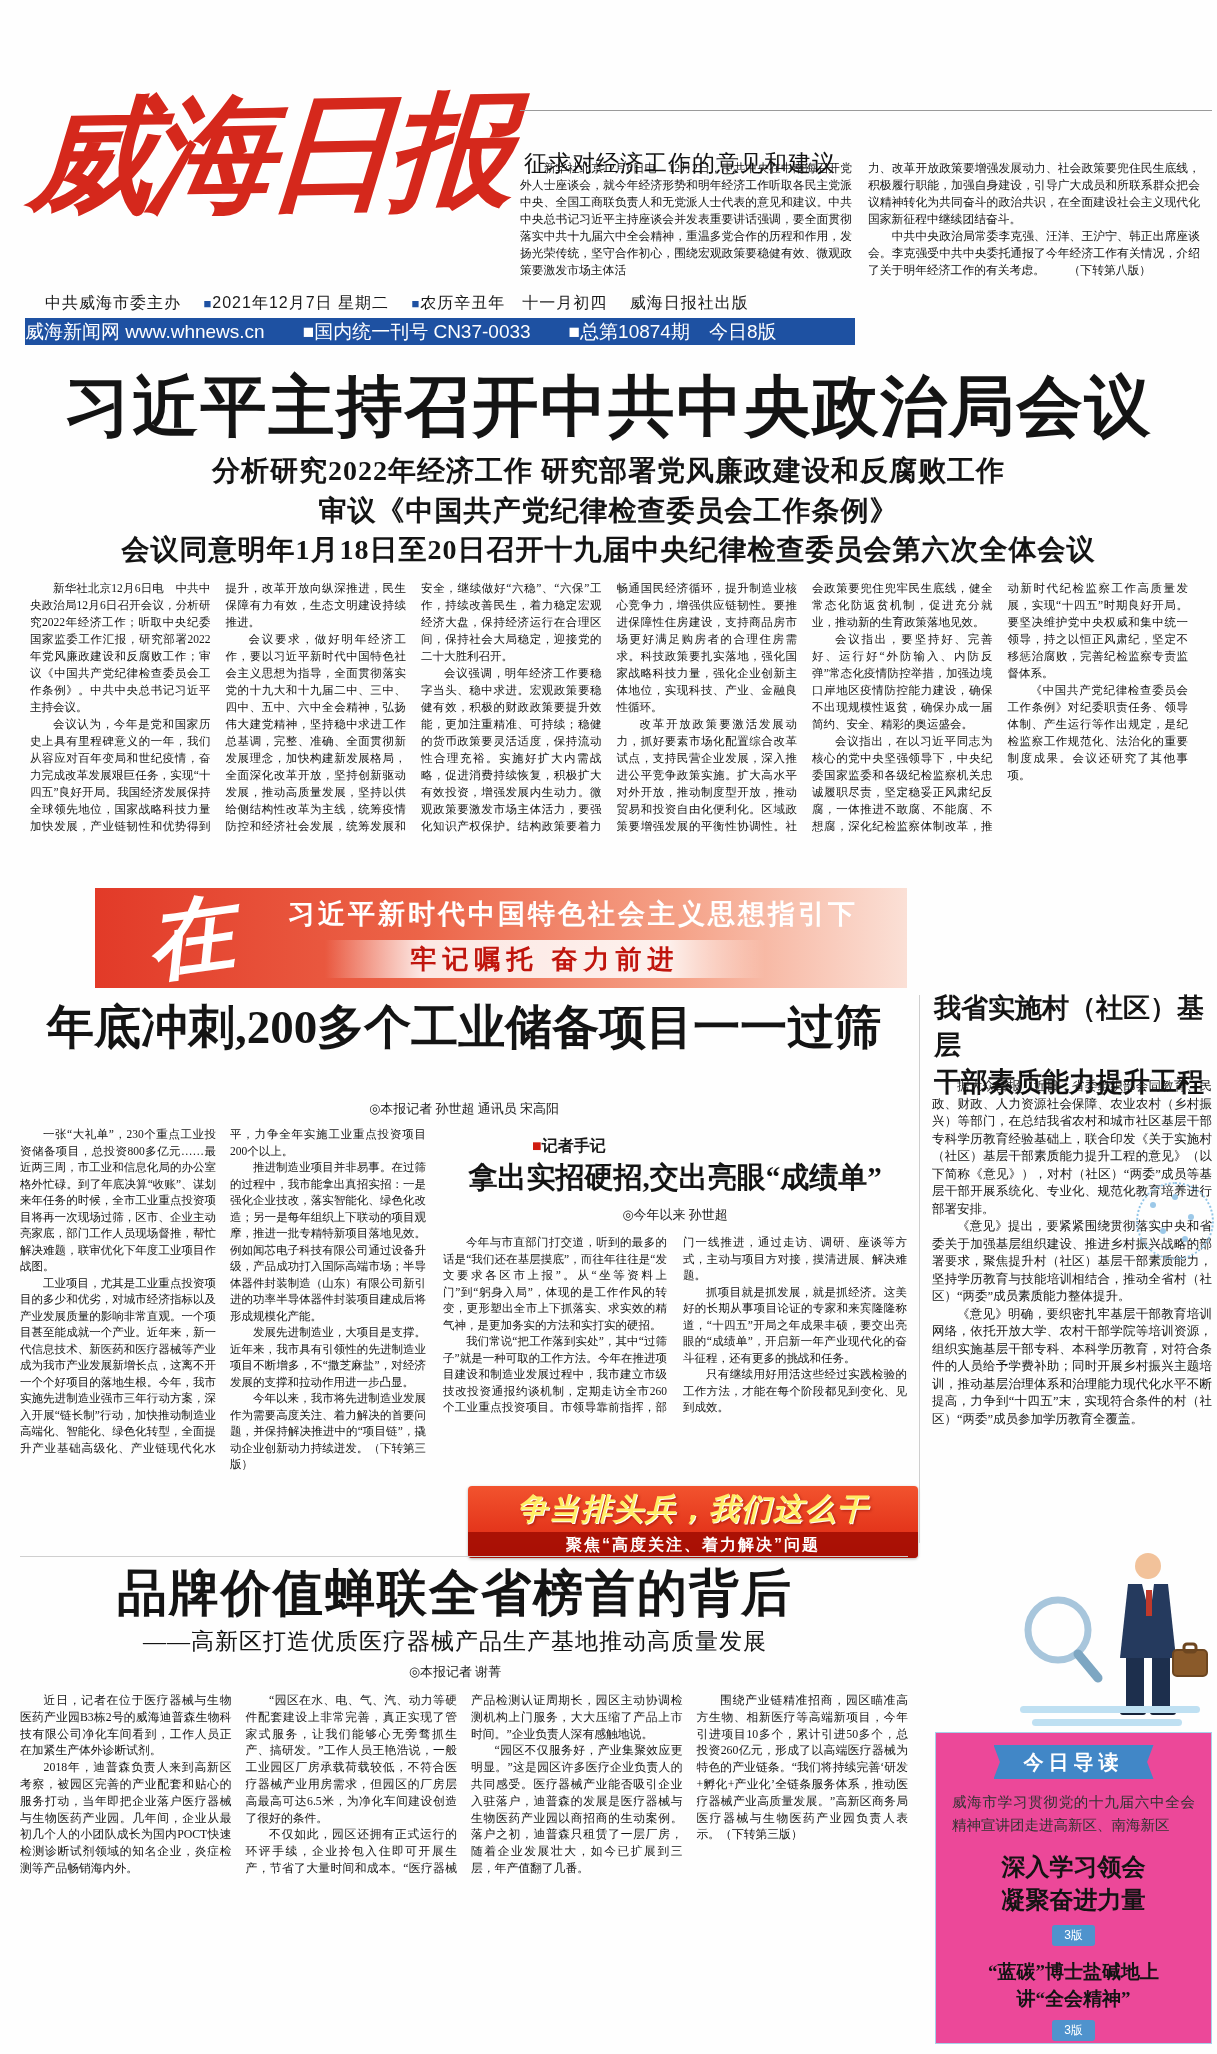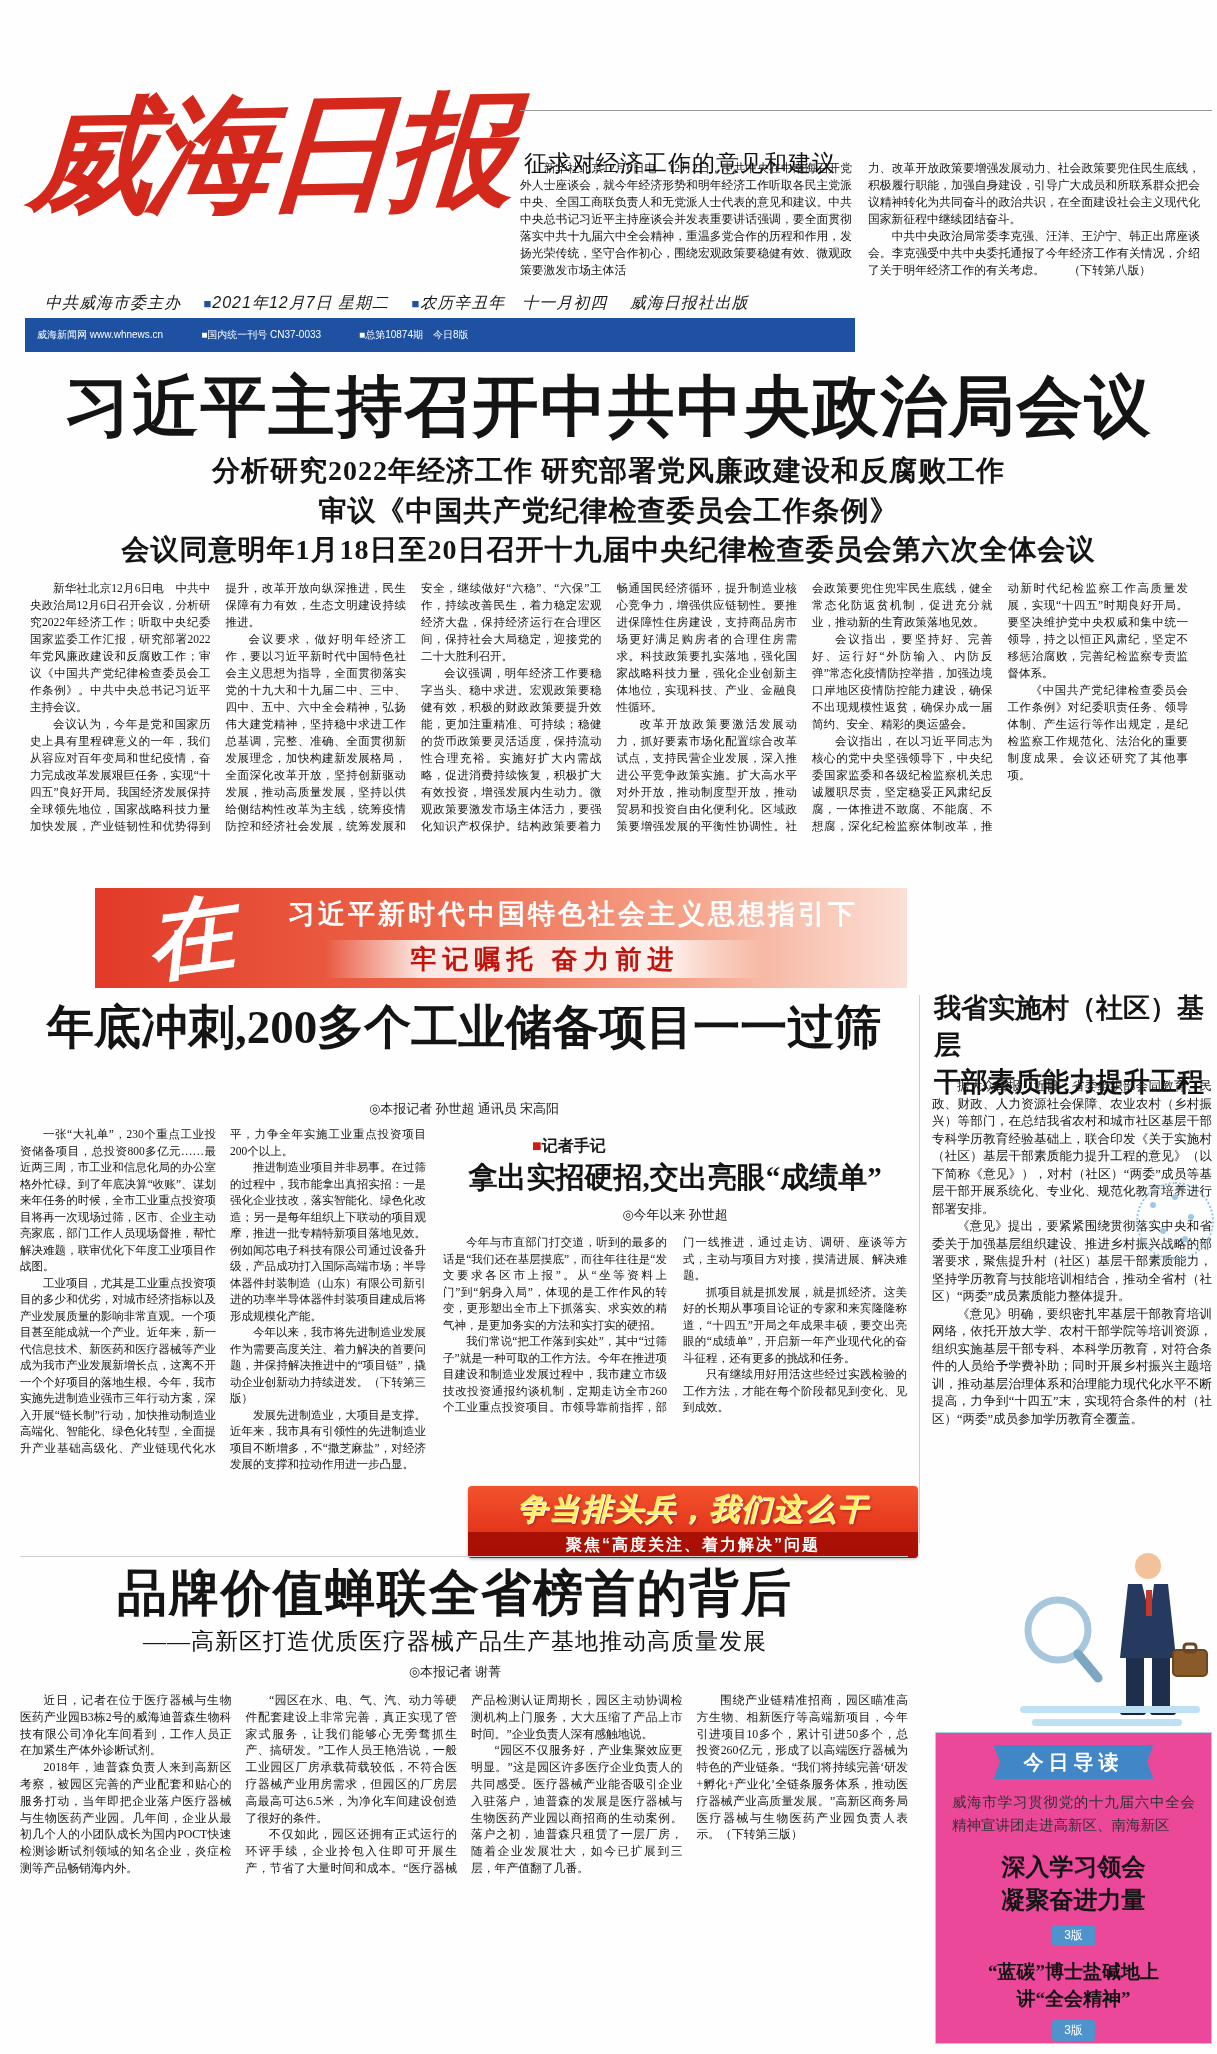--- a/index.html
+++ b/index.html
@@ -8,24 +8,24 @@
   .abs{position:absolute;}
   .serif{font-family:"Liberation Serif","DejaVu Serif",serif;}
   .sans{font-family:"Liberation Sans","DejaVu Sans",sans-serif;}
   .center{text-align:center;}
   .just{text-align:justify;}
   .pre{white-space:pre-line;}
   
   .masthead{left:28px;top:70px;width:500px;height:185px;color:#d5281c;
     font-size:126px;font-weight:bold;font-style:italic;letter-spacing:-6px;
     transform:skewX(-4deg) rotate(-1deg);line-height:170px;}
-  .publine{left:45px;top:293px;width:800px;font-size:16px;letter-spacing:1px;color:#1a1a1a;font-style:italic;}
+  .publine{left:45px;top:293px;width:800px;font-size:16px;letter-spacing:1px;color:#1a1a1a;}
   .publine .sq{color:#1e51a2;font-size:13px;}
-  .infobar{left:25px;top:318px;width:830px;height:34px;background:#1e51a2;color:#fff;
-    font-size:10px;display:flex;align-items:center;gap:38px;padding-left:12px;box-sizing:border-box;}
+  .infobar{left:25px;top:318px;width:830px;height:27px;background:#1e51a2;color:#fff;
+    font-size:19px;display:flex;align-items:center;gap:38px;padding-left:0;box-sizing:border-box;}
   
   .tr-title{left:520px;top:56px;width:692px;font-size:34px;font-weight:bold;letter-spacing:2px;}
   .tr-rule{left:520px;top:110px;width:692px;height:0;border-top:1px solid #9a9a9a;}
   .tr-sub{left:524px;top:120px;width:692px;font-size:23px;letter-spacing:1px;margin-top:28px;}
   .tr-col{font-size:11.8px;line-height:17px;}
   
   .lead-headline{left:25px;top:362px;width:1167px;font-size:66px;font-weight:bold;letter-spacing:2px;}
   .deck{width:1167px;left:25px;font-weight:bold;font-size:28px;letter-spacing:1px;}
   .lead-body{left:30px;top:580px;width:1158px;height:296px;column-count:6;column-gap:15px;
     font-size:11.5px;line-height:17px;overflow:hidden;}
@@ -147,22 +147,22 @@
     </div>
   </div>
 
   <div class="abs ind-headline center">年底冲刺,200多个工业储备项目一一过筛</div>
   <div class="abs byline center" style="left:20px;top:1100px;width:888px;">◎本报记者 孙世超 通讯员 宋高阳</div>
 
   <div class="abs colp ind-body">
     <p>一张“大礼单”，230个重点工业投资储备项目，总投资800多亿元……最近两三周，市工业和信息化局的办公室格外忙碌。到了年底决算“收账”、谋划来年任务的时候，全市工业重点投资项目将再一次现场过筛，区市、企业主动亮家底，部门工作人员现场督推，帮忙解决难题，联审优化下年度工业项目作战图。</p>
     <p>工业项目，尤其是工业重点投资项目的多少和优劣，对城市经济指标以及产业发展质量的影响非常直观。一个项目甚至能成就一个产业。近年来，新一代信息技术、新医药和医疗器械等产业成为我市产业发展新增长点，这离不开一个个好项目的落地生根。今年，我市实施先进制造业强市三年行动方案，深入开展“链长制”行动，加快推动制造业高端化、智能化、绿色化转型，全面提升产业基础高级化、产业链现代化水平，力争全年实施工业重点投资项目200个以上。</p>
     <p>推进制造业项目并非易事。在过筛的过程中，我市能拿出真招实招：一是强化企业技改，落实智能化、绿色化改造；另一是每年组织上下联动的项目观摩，推进一批专精特新项目落地见效。例如闻芯电子科技有限公司通过设备升级，产品成功打入国际高端市场；半导体器件封装制造（山东）有限公司新引进的功率半导体器件封装项目建成后将形成规模化产能。</p>
+    <p>发展先进制造业，大项目是支撑。近年来，我市具有引领性的先进制造业项目不断增多，不“撒芝麻盐”，对经济发展的支撑和拉动作用进一步凸显。</p>
     <p>今年以来，我市将先进制造业发展作为需要高度关注、着力解决的首要问题，并保持解决推进中的“项目链”，撬动企业创新动力持续迸发。（下转第三版）</p>
-    <p>发展先进制造业，大项目是支撑。近年来，我市具有引领性的先进制造业项目不断增多，不“撒芝麻盐”，对经济发展的支撑和拉动作用进一步凸显。</p>
   </div>
 
   <div class="abs note-label">
     <span class="sq">■</span><span>记者手记</span>
   </div>
   <div class="abs note-headline center">拿出实招硬招,交出亮眼“成绩单”</div>
   <div class="abs note-byline byline center">◎今年以来 孙世超</div>
   <div class="abs colp note-body">
     <p>今年与市直部门打交道，听到的最多的话是“我们还在基层摸底”，而往年往往是“发文要求各区市上报”。从“坐等资料上门”到“躬身入局”，体现的是工作作风的转变，更形塑出全市上下抓落实、求实效的精气神，是更加务实的方法和实打实的硬招。</p>
     <p>我们常说“把工作落到实处”，其中“过筛子”就是一种可取的工作方法。今年在推进项目建设和制造业发展过程中，我市建立市级技改投资通报约谈机制，定期走访全市260个工业重点投资项目。市领导靠前指挥，部门一线推进，通过走访、调研、座谈等方式，主动与项目方对接，摸清进展、解决难题。</p>

